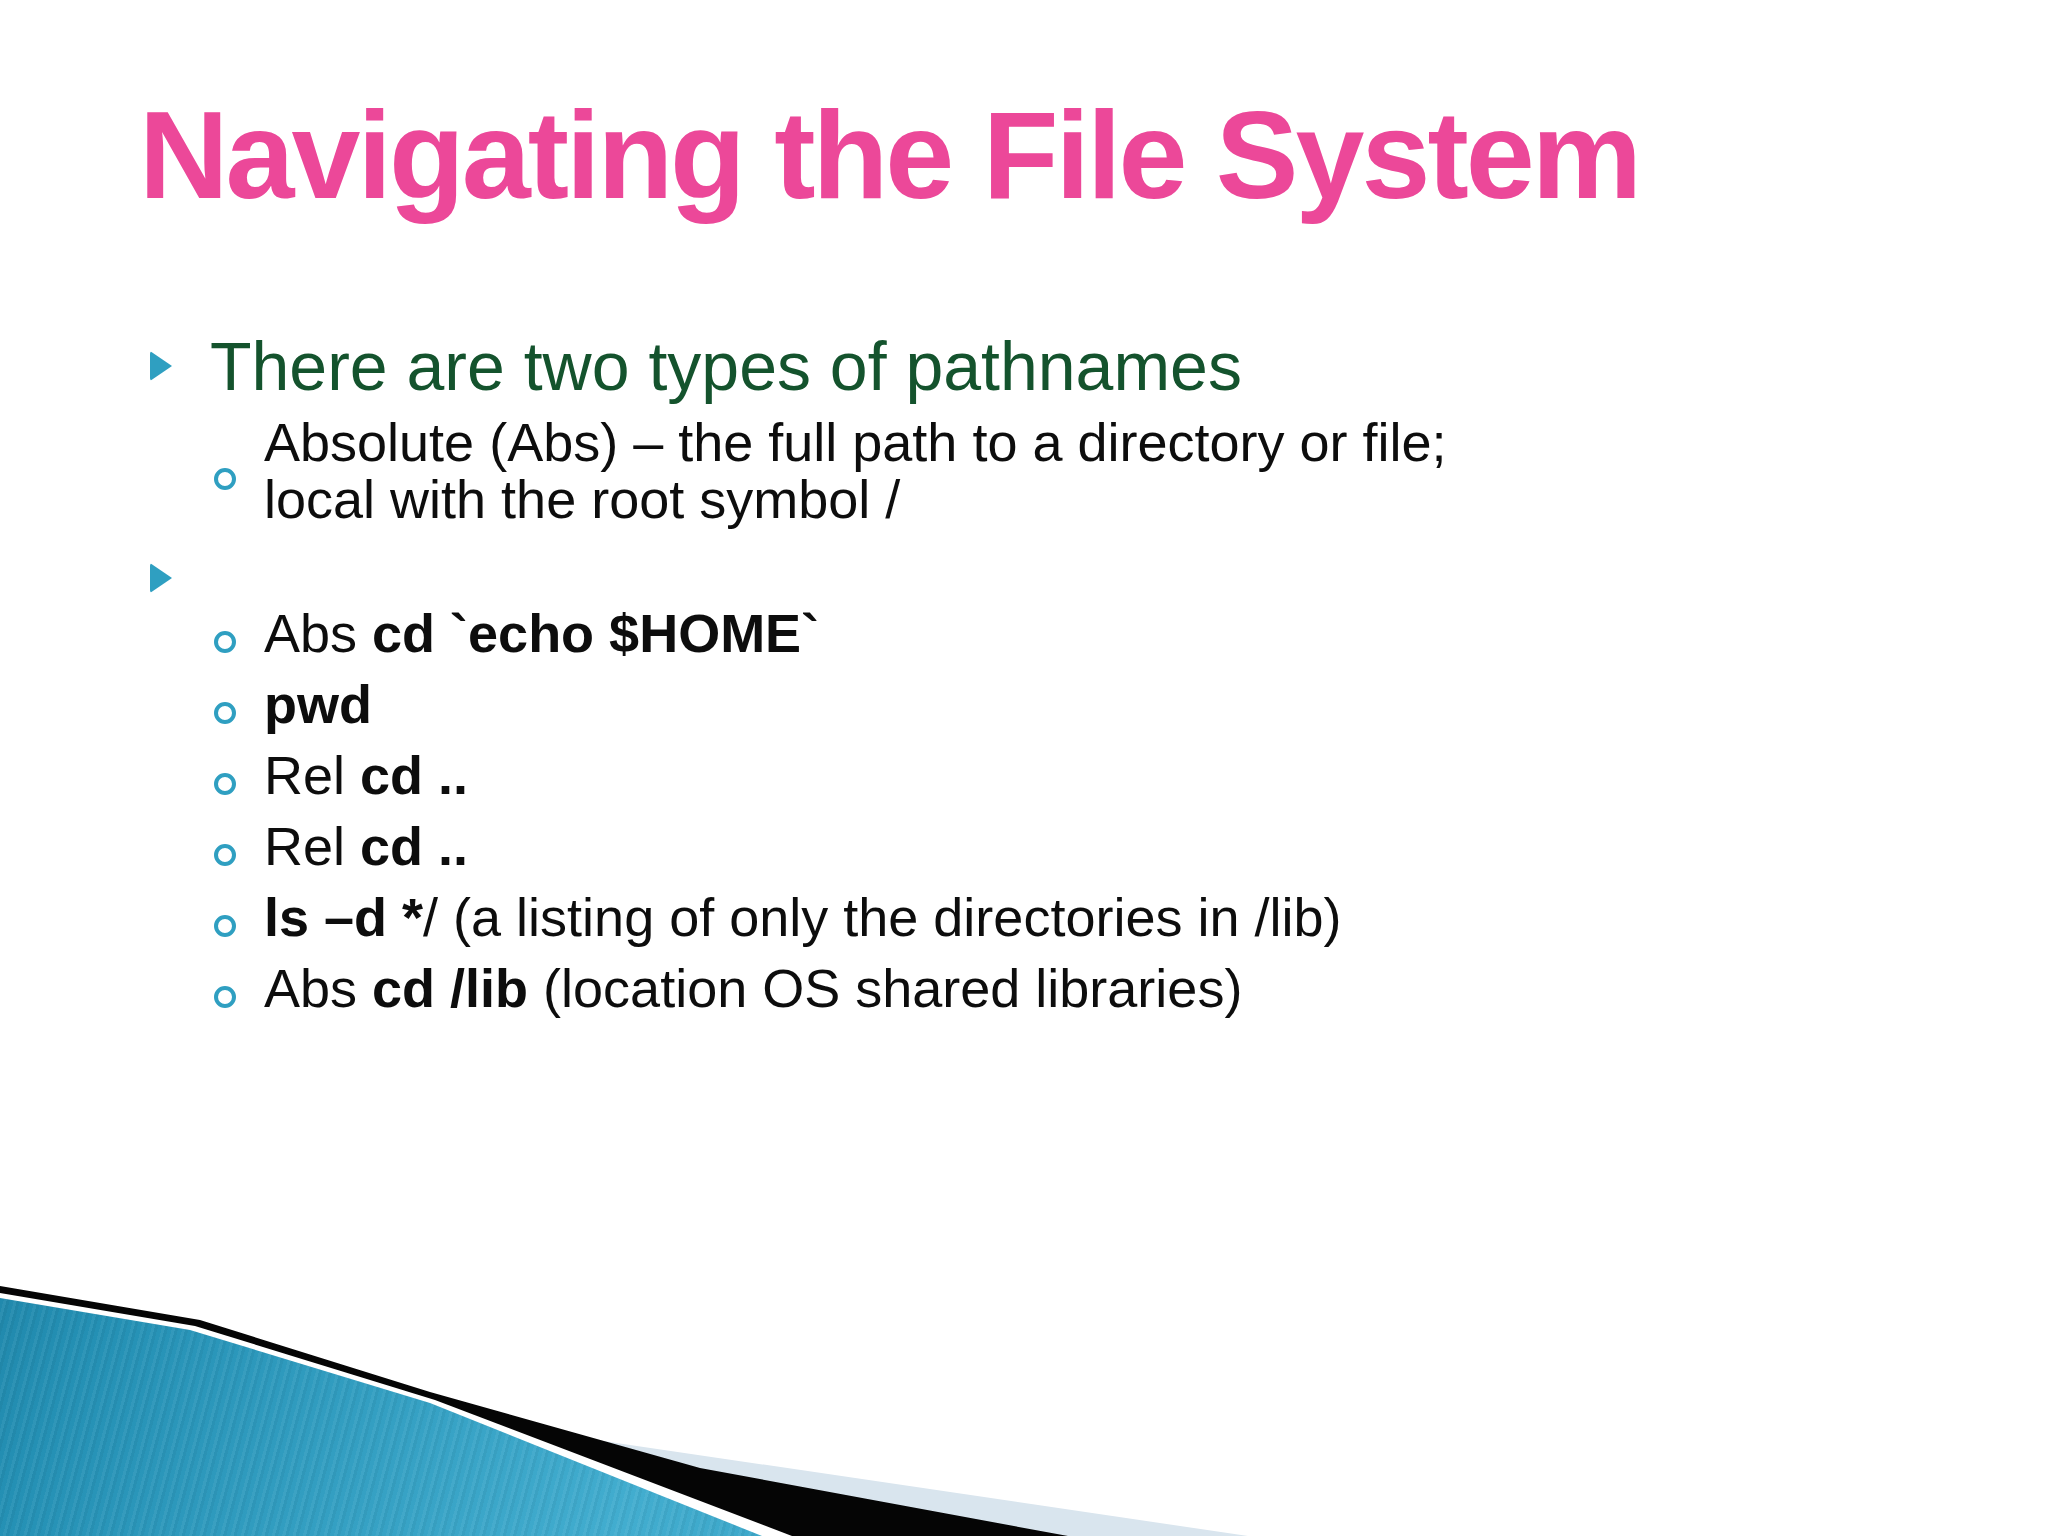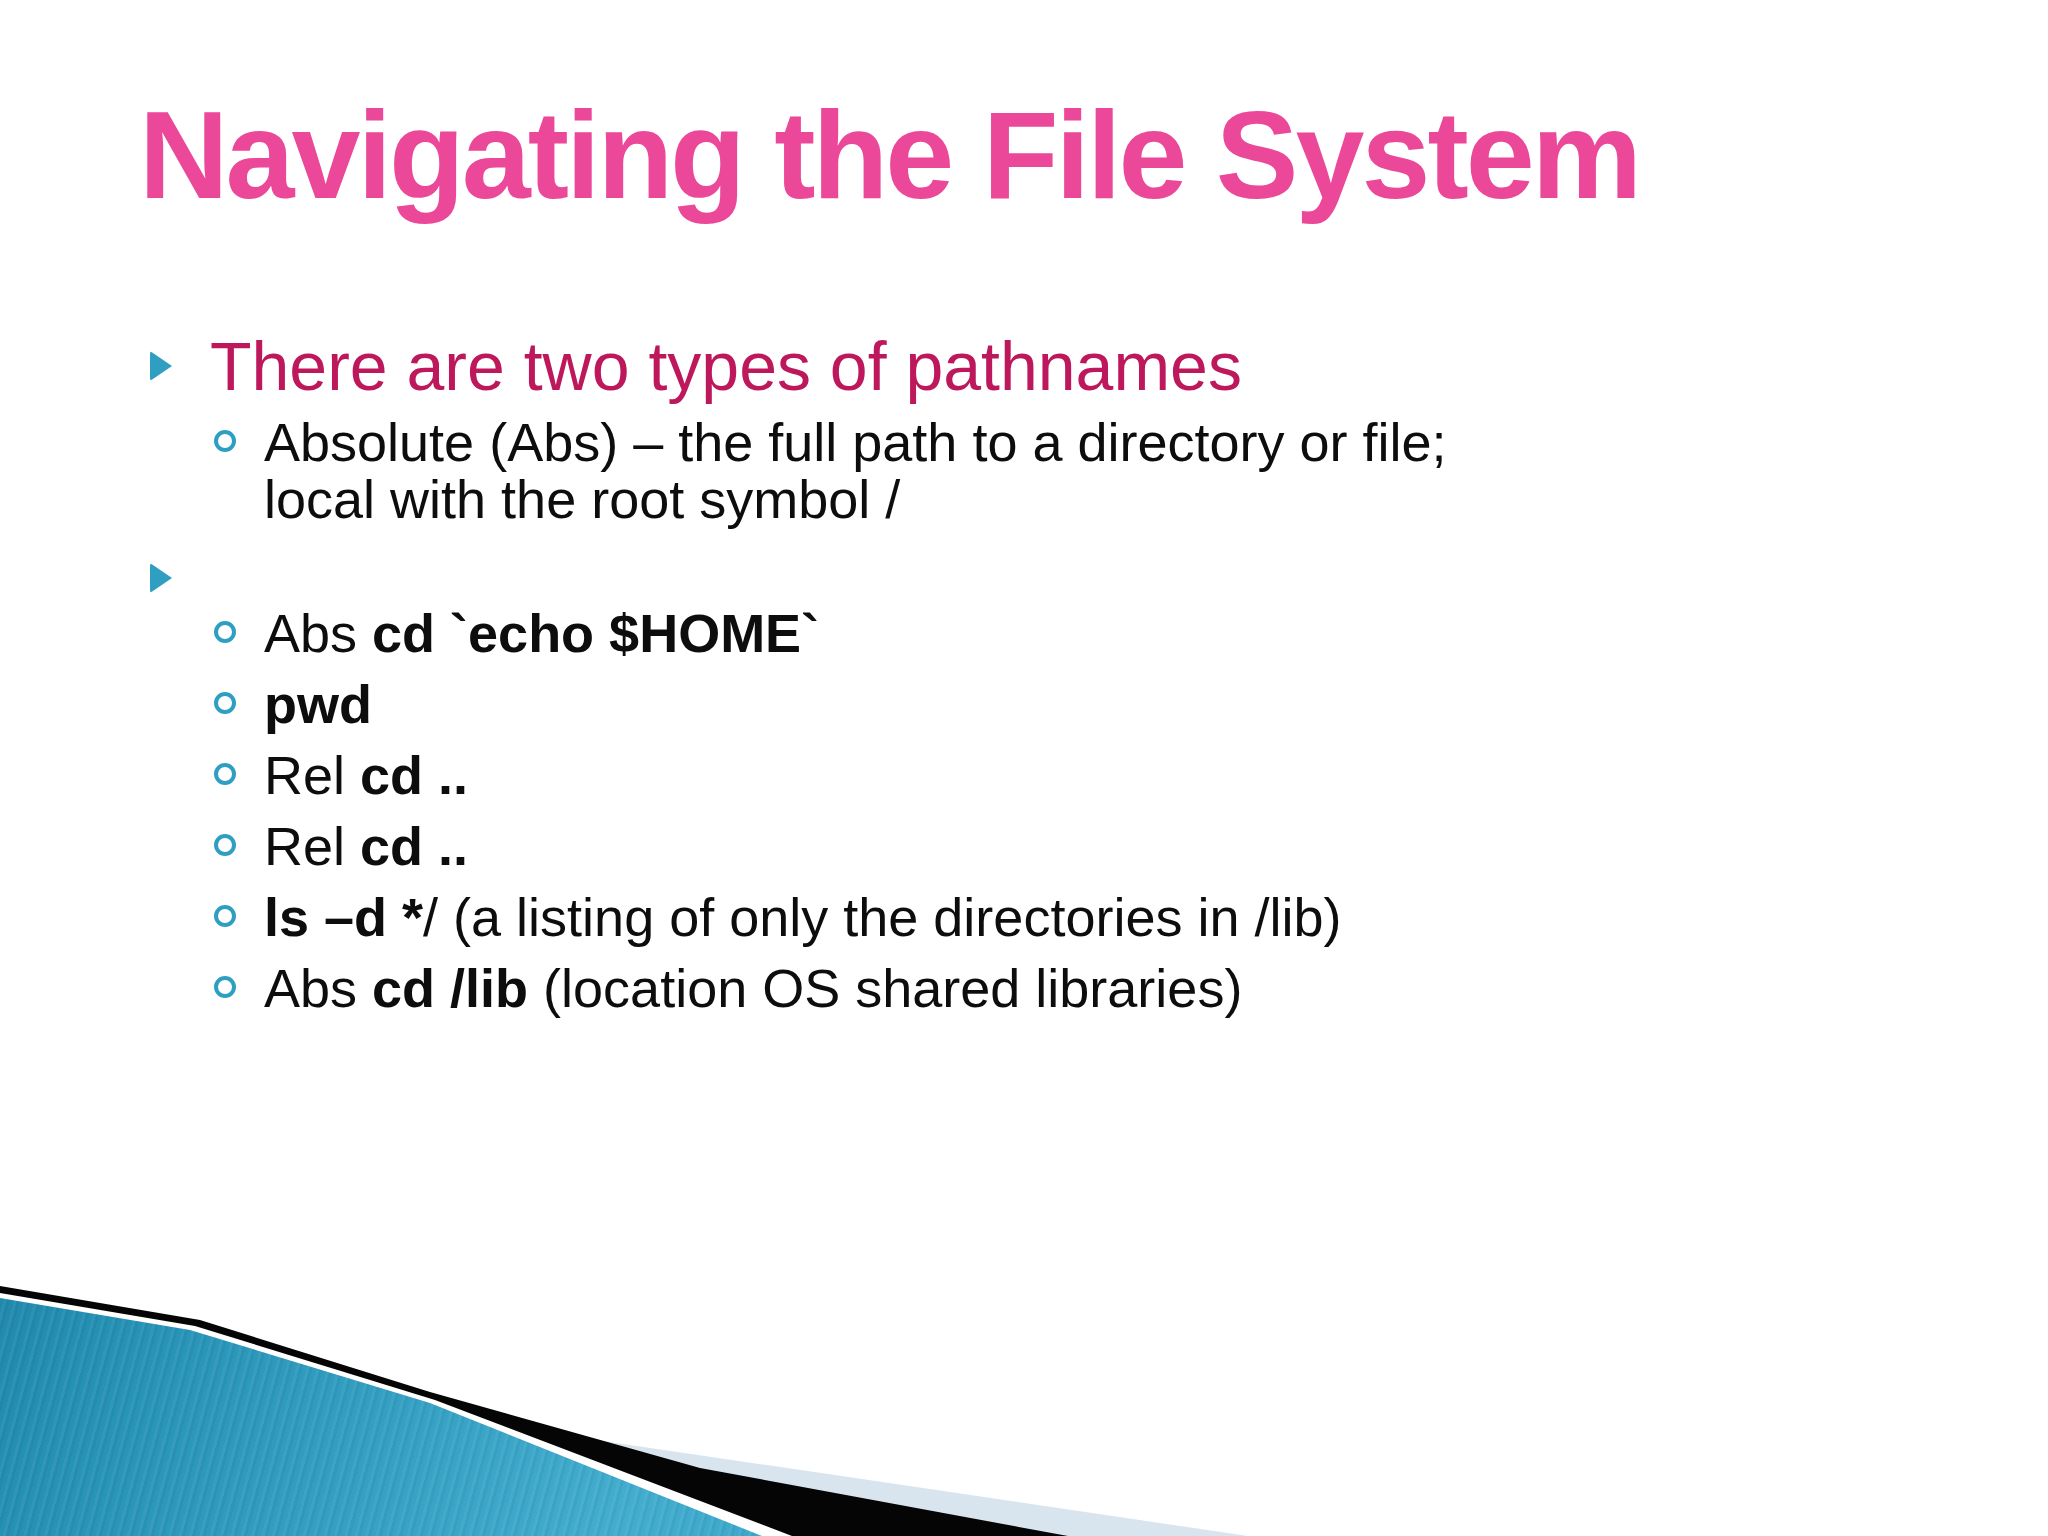--- a/index.html
+++ b/index.html
@@ -32,36 +32,36 @@
     width:1760px;
   }
 
   
   .b1{
     display:flex;
     align-items:flex-start;
     margin-bottom:12px;
     font-size:68px;
     line-height:72px;
-    color:#be185d;
+    color:#14532d;
   }
   .b1 .glyph{
     flex:0 0 auto;
     width:0;height:0;
     border-left:22px solid #2f9fc1;
     border-top:15px solid transparent;
     border-bottom:15px solid transparent;
     border-radius:3px;
     margin:21px 38px 0 2px;
   }
 
   
   .b2{
     display:flex;
-    align-items:flex-start;
+    align-items:center;
     margin-left:64px;
     margin-bottom:14px;
     font-size:54px;
     line-height:57px;
     color:#0d0d0d;
   }
   .b2 .glyph{
     flex:0 0 auto;
     width:14px;height:14px;
     border:4px solid #2f9fc1;

